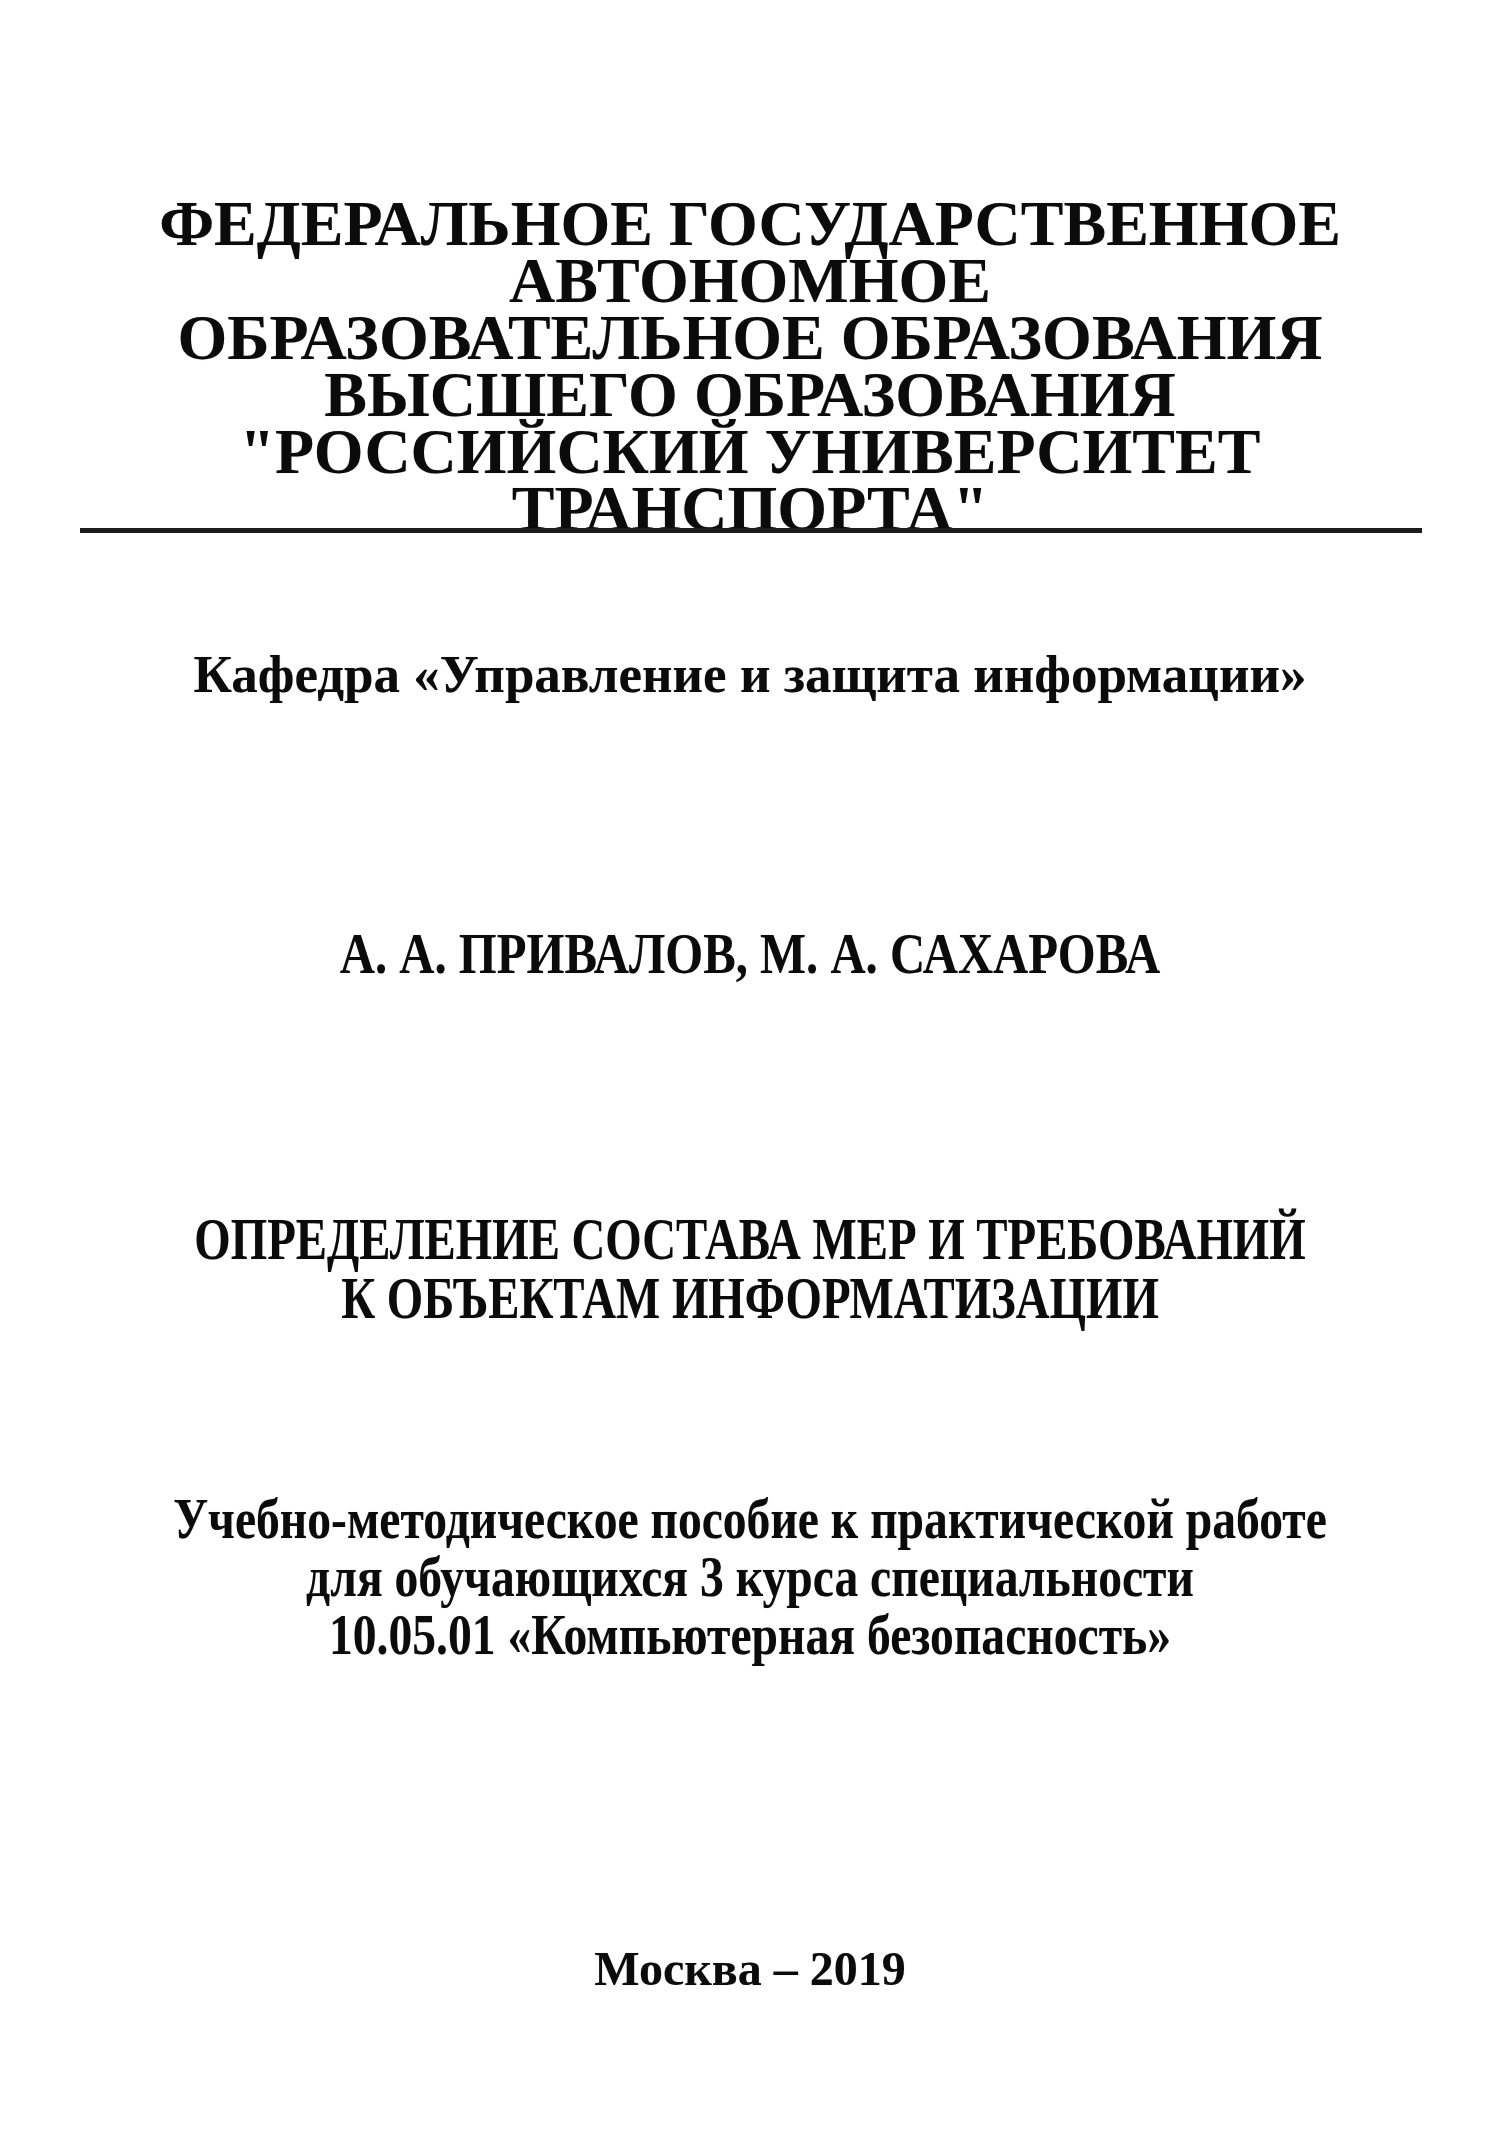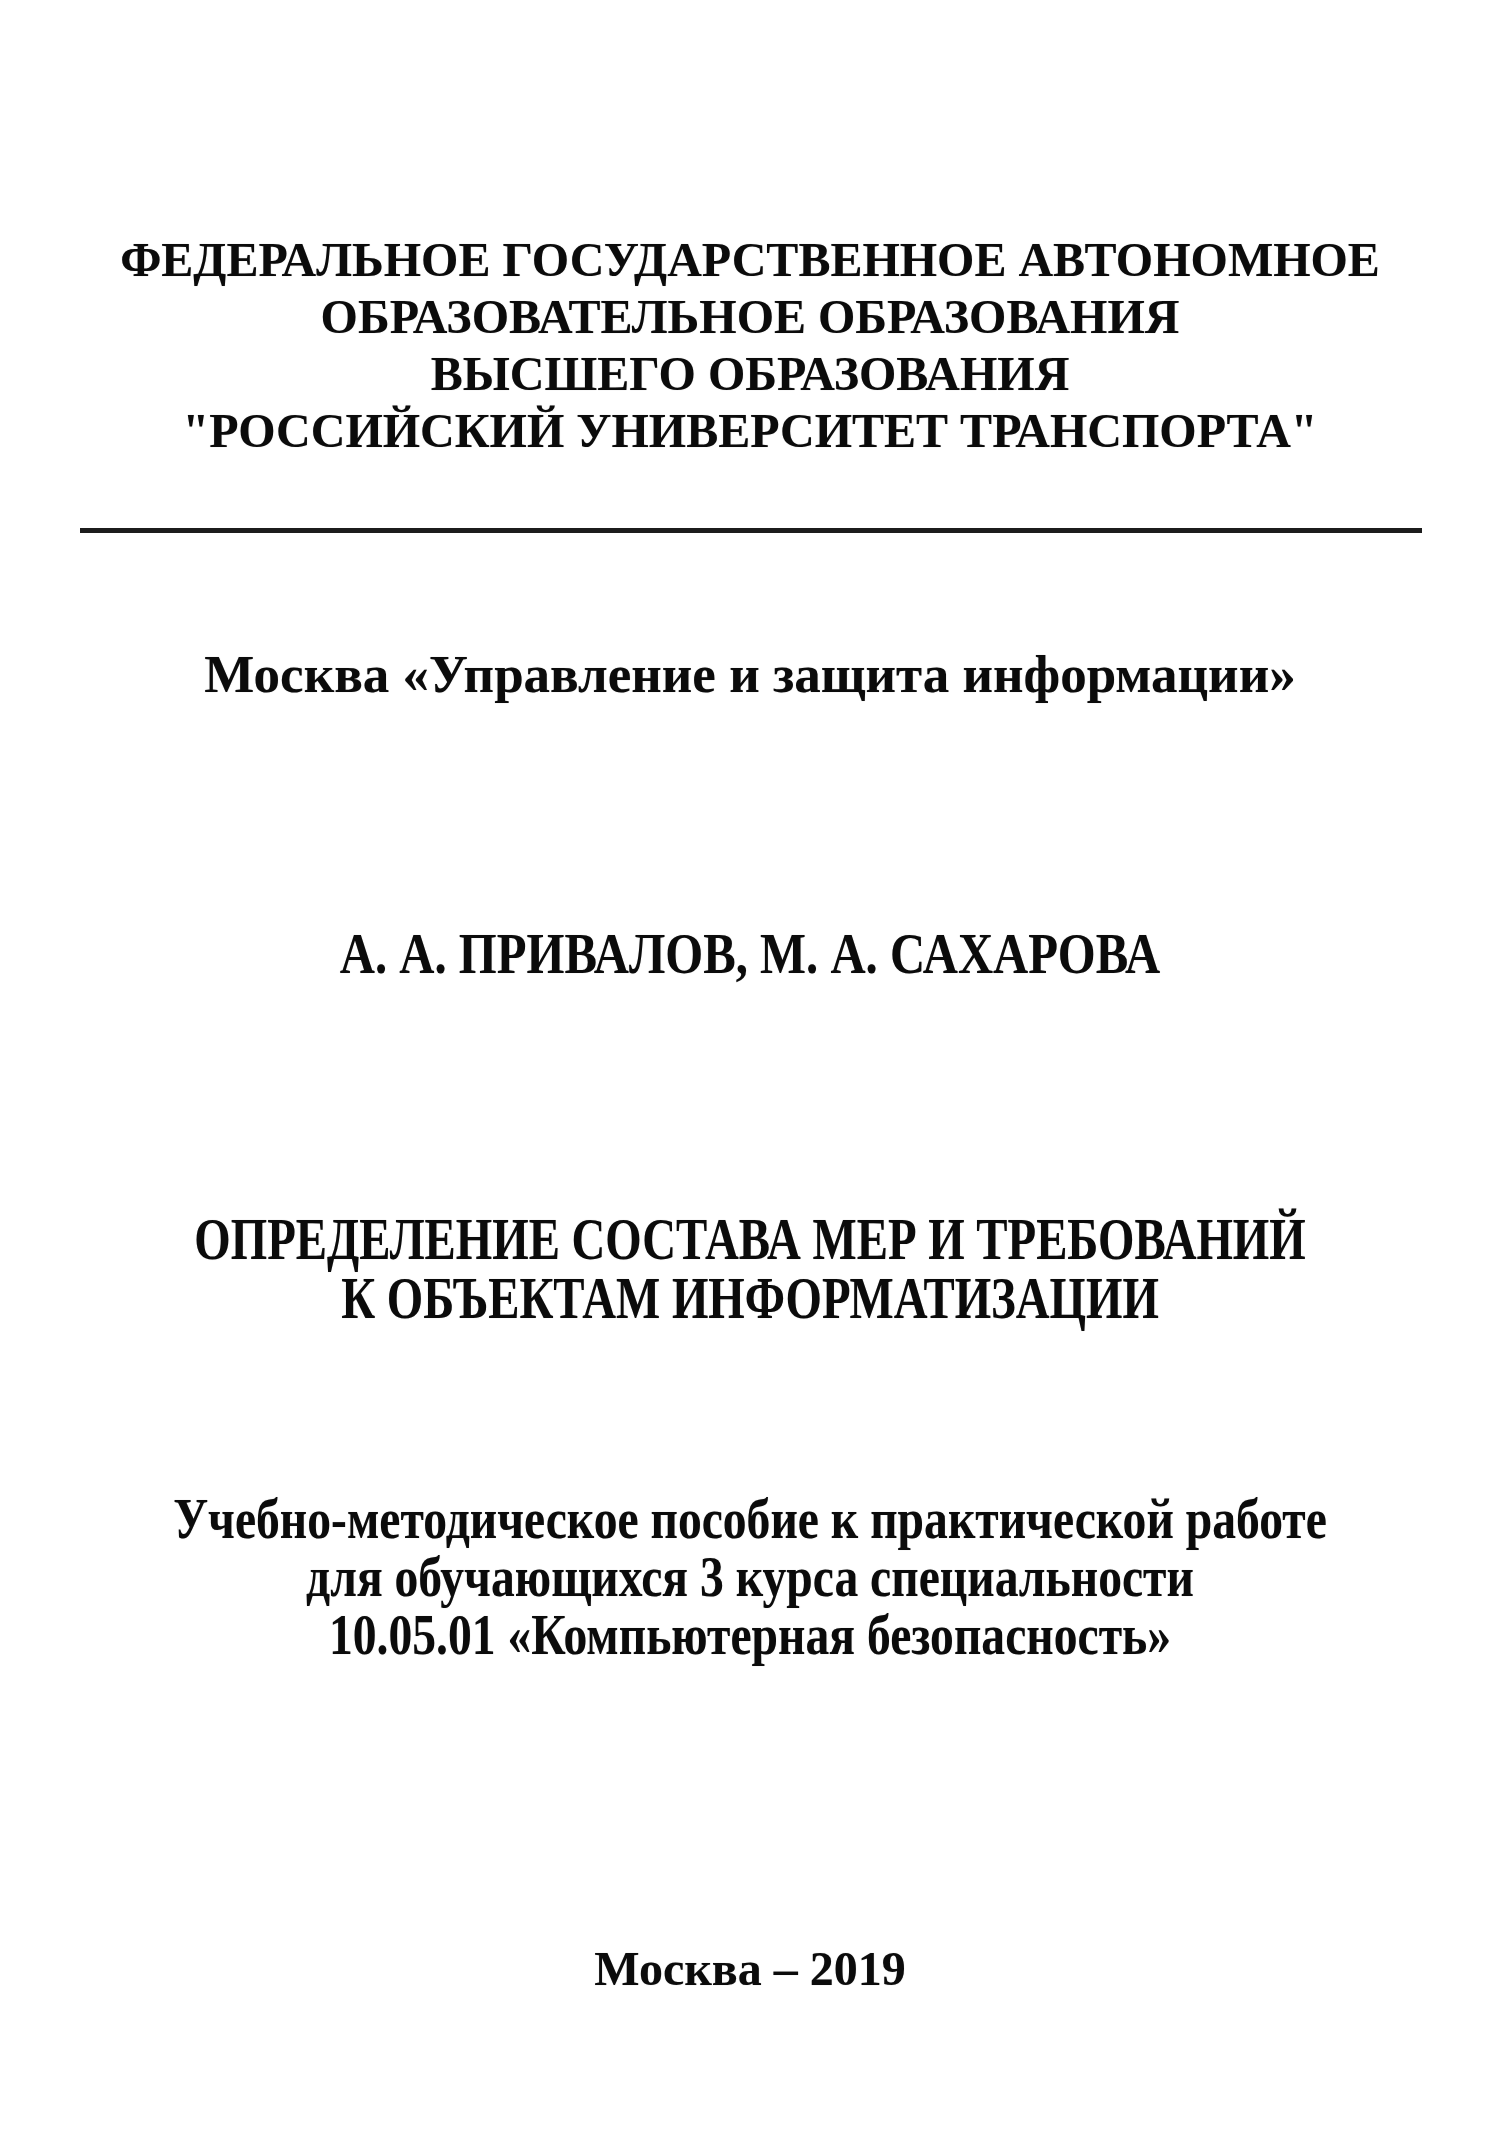--- a/index.html
+++ b/index.html
@@ -8,21 +8,21 @@
     position:relative;
     width:1500px;height:2145px;
     background:var(--bg,#ffffff);
     color:var(--fg,#0b0b0b);
     font-family:"Liberation Serif","DejaVu Serif",serif;
     font-weight:700;
     text-align:center;
     text-shadow:0 0 1px rgba(0,0,0,0.28);
   }
   .block{position:absolute;left:0;right:0;margin:0;}
-  .institution{top:195px;font-size:48px;line-height:57px;margin-top:36px;}
+  .institution{top:195px;font-size:64px;line-height:57px;}
   .rule{position:absolute;top:528px;left:80px;width:1342px;height:5px;background:var(--rule,#1c1c1c);}
   .department{top:643px;font-size:53px;line-height:1.2;}
   .authors{top:919px;font-size:58px;line-height:1.2;transform:scaleX(0.84);transform-origin:50% 50%;}
   .doc-title{top:1210px;font-size:60px;line-height:59px;transform:scaleX(0.78);transform-origin:50% 50%;font-weight:700;}
   .subtitle{top:1490px;font-size:56px;line-height:58px;transform:scaleX(0.85);transform-origin:50% 50%;}
   .imprint{top:1940px;font-size:48px;line-height:1.2;}
 </style>
 </head>
 <body>
 
@@ -30,21 +30,21 @@
 
   <header class="block institution">
     <div class="line">ФЕДЕРАЛЬНОЕ ГОСУДАРСТВЕННОЕ АВТОНОМНОЕ</div>
     <div class="line">ОБРАЗОВАТЕЛЬНОЕ ОБРАЗОВАНИЯ</div>
     <div class="line">ВЫСШЕГО ОБРАЗОВАНИЯ</div>
     <div class="line">"РОССИЙСКИЙ УНИВЕРСИТЕТ ТРАНСПОРТА"</div>
   </header>
 
   <div class="rule"></div>
 
-  <div class="block department">Москва «Управление и защита информации»</div>
+  <div class="block department">Кафедра «Управление и защита информации»</div>
 
   <div class="block authors">А. А. ПРИВАЛОВ, М. А. САХАРОВА</div>
 
   <h1 class="block doc-title">
     <div class="line">ОПРЕДЕЛЕНИЕ СОСТАВА МЕР И ТРЕБОВАНИЙ</div>
     <div class="line">К ОБЪЕКТАМ ИНФОРМАТИЗАЦИИ</div>
   </h1>
 
   <div class="block subtitle">
     <div class="line">Учебно-методическое пособие к практической работе</div>

